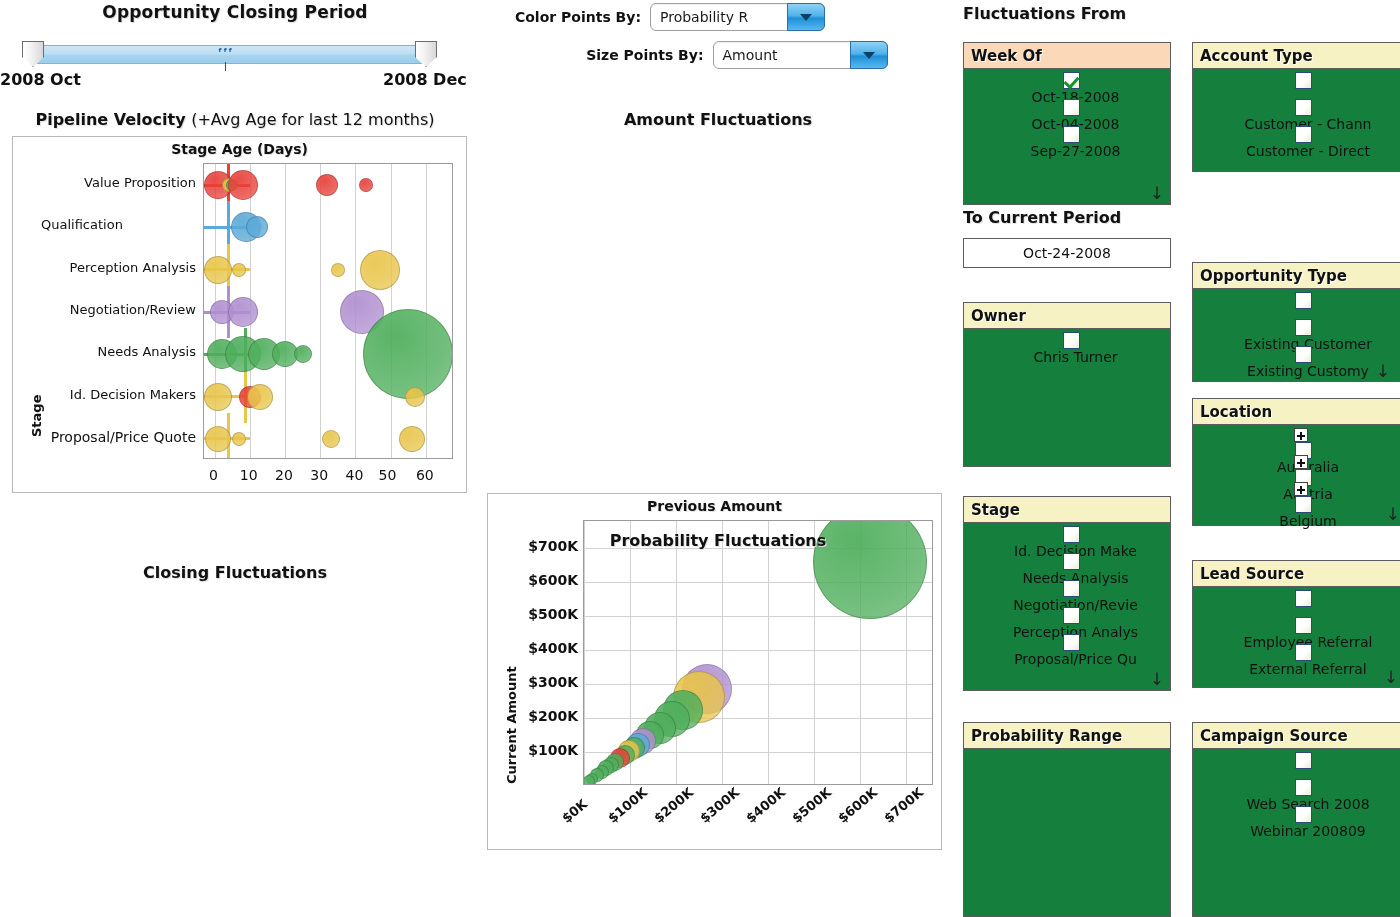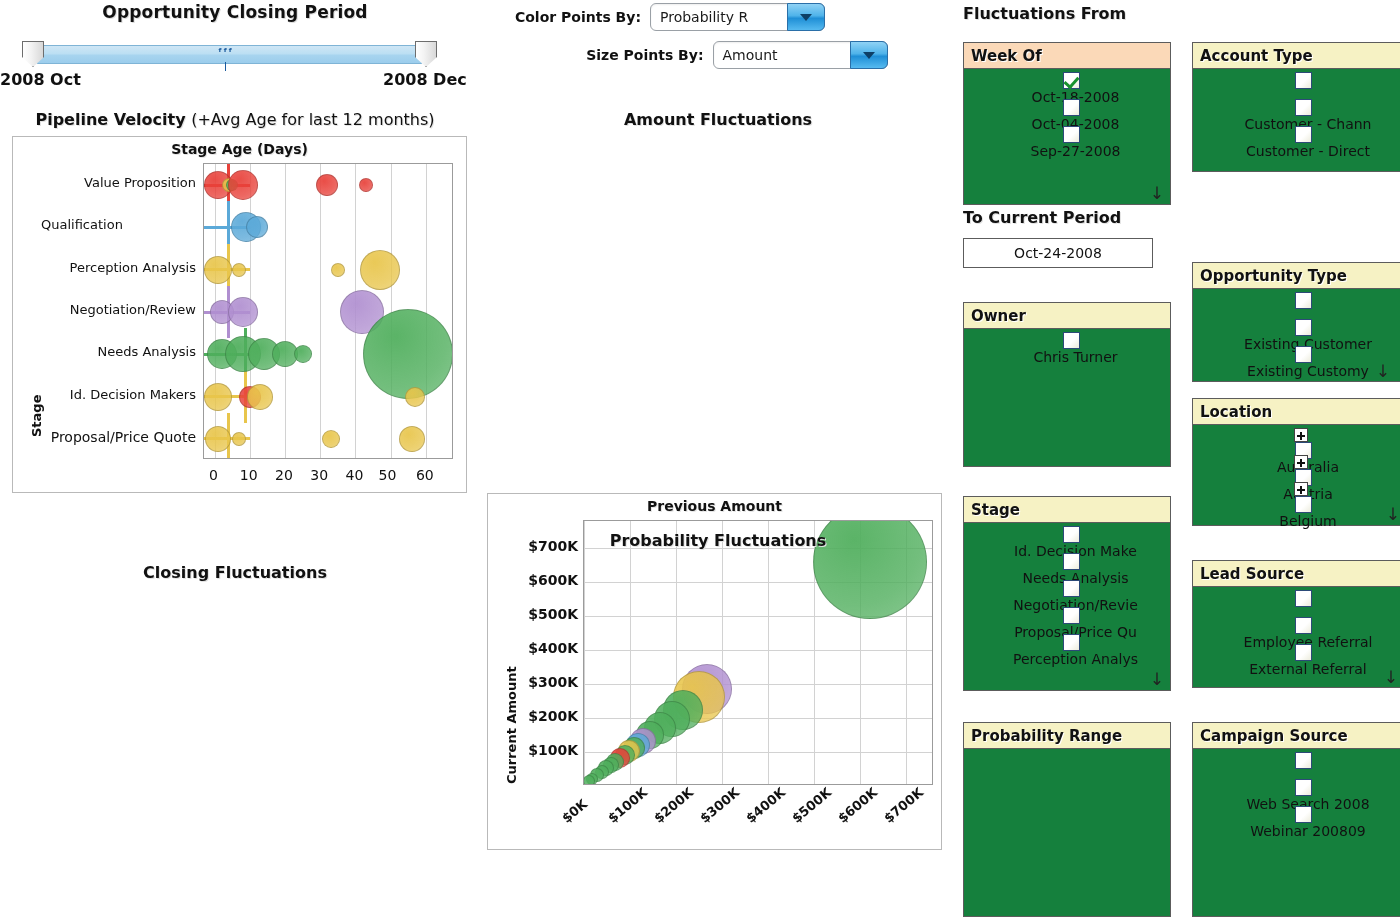--- a/index.html
+++ b/index.html
@@ -308,21 +308,21 @@
       </div>
       <div class="frow">
         <span class="cbx"></span>
         <span class="txt">Sep-27-2008</span>
       </div>
     </div>
   <div class="scrolldown" style="bottom:2px;">↓</div>
 </div>
 
 <div class="abs sect-title" style="left:963px;top:208px;">To Current Period</div>
-<div class="curbox" style="left:963px;top:238px;width:190px;height:30px;">Oct-24-2008</div>
+<div class="curbox" style="left:963px;top:238px;width:208px;height:30px;">Oct-24-2008</div>
 
 <div class="fpanel" style="left:963px;top:302px;width:208px;height:165px;">
   <div class="fhead" style="background:#f6f2c4;">Owner</div>
   <div class="fbody" id="owner-body">
       <div class="frow">
         <span class="cbx"></span>
         <span class="txt">Chris Turner</span>
       </div>
     </div>
 </div>
@@ -337,25 +337,25 @@
       <div class="frow">
         <span class="cbx"></span>
         <span class="txt">Needs Analysis</span>
       </div>
       <div class="frow">
         <span class="cbx"></span>
         <span class="txt">Negotiation/Revie</span>
       </div>
       <div class="frow">
         <span class="cbx"></span>
+        <span class="txt">Perception Analys</span>
+      </div>
+      <div class="frow">
+        <span class="cbx"></span>
         <span class="txt">Proposal/Price Qu</span>
-      </div>
-      <div class="frow">
-        <span class="cbx"></span>
-        <span class="txt">Perception Analys</span>
       </div>
     </div>
   <div class="scrolldown" style="bottom:2px;">↓</div>
 </div>
 
 <div class="fpanel" style="left:963px;top:722px;width:208px;height:195px;">
   <div class="fhead" style="background:#f6f2c4;">Probability Range</div>
 </div>
 
 <div class="fpanel" style="left:1192px;top:42px;width:215px;height:130px;">

